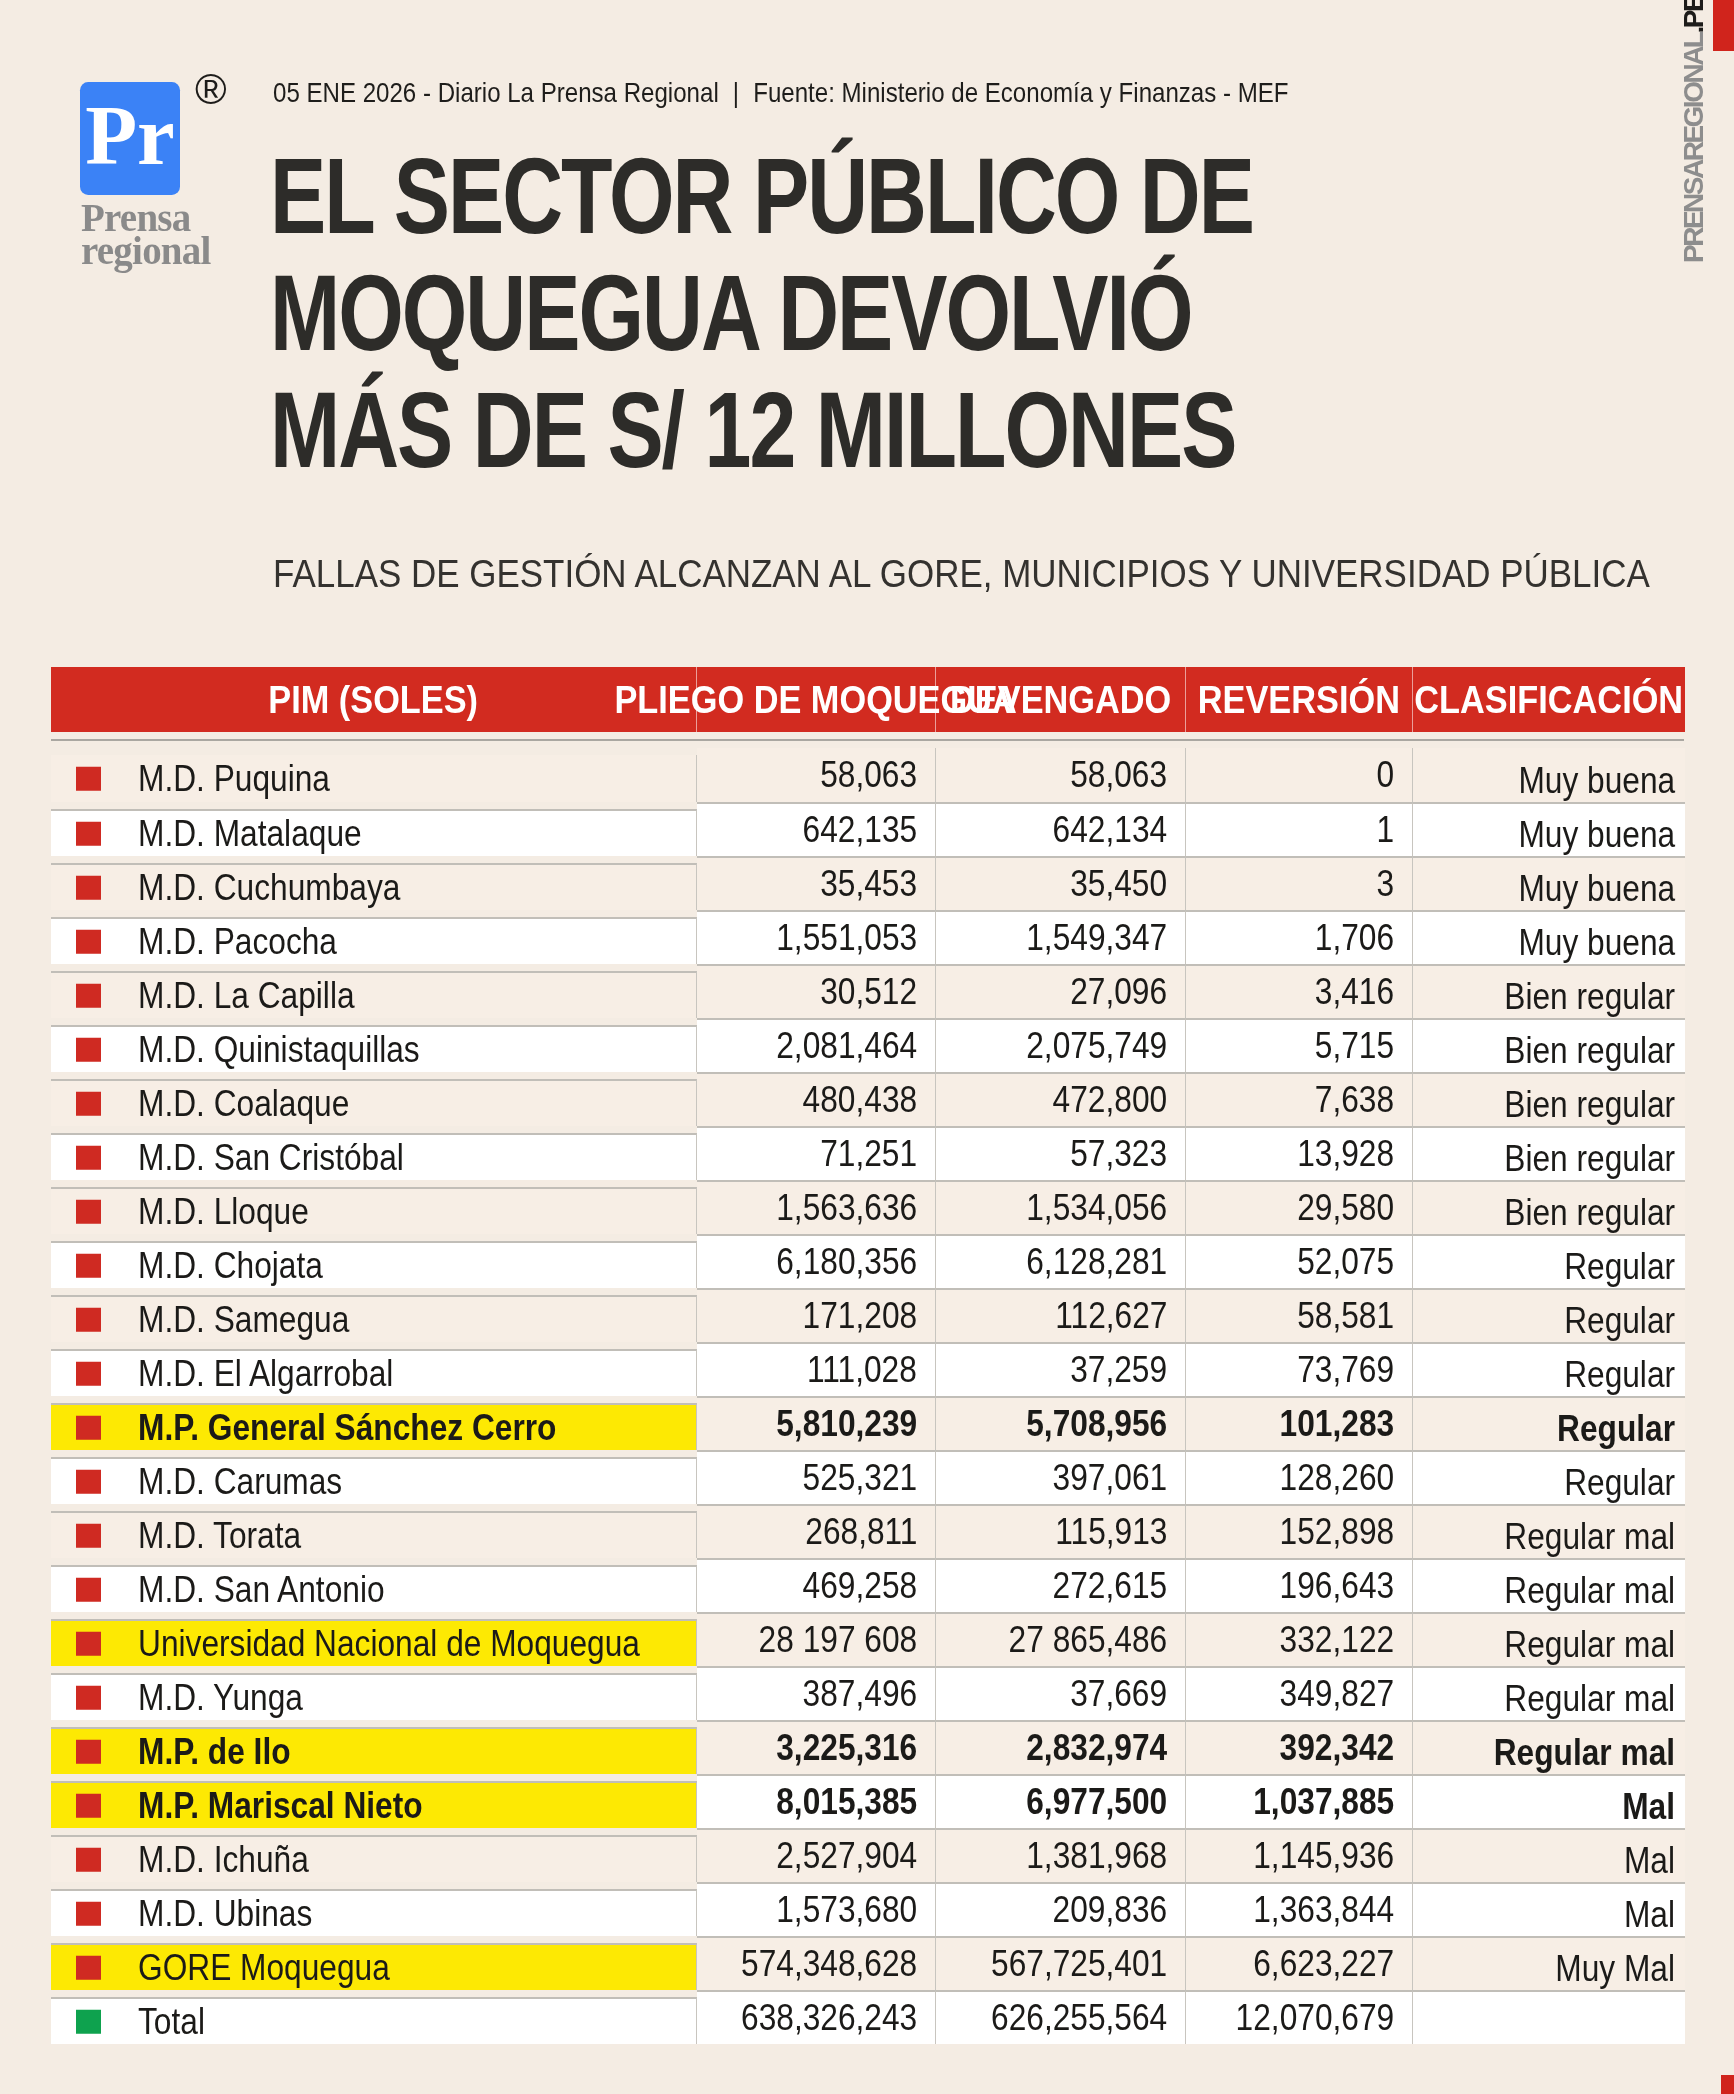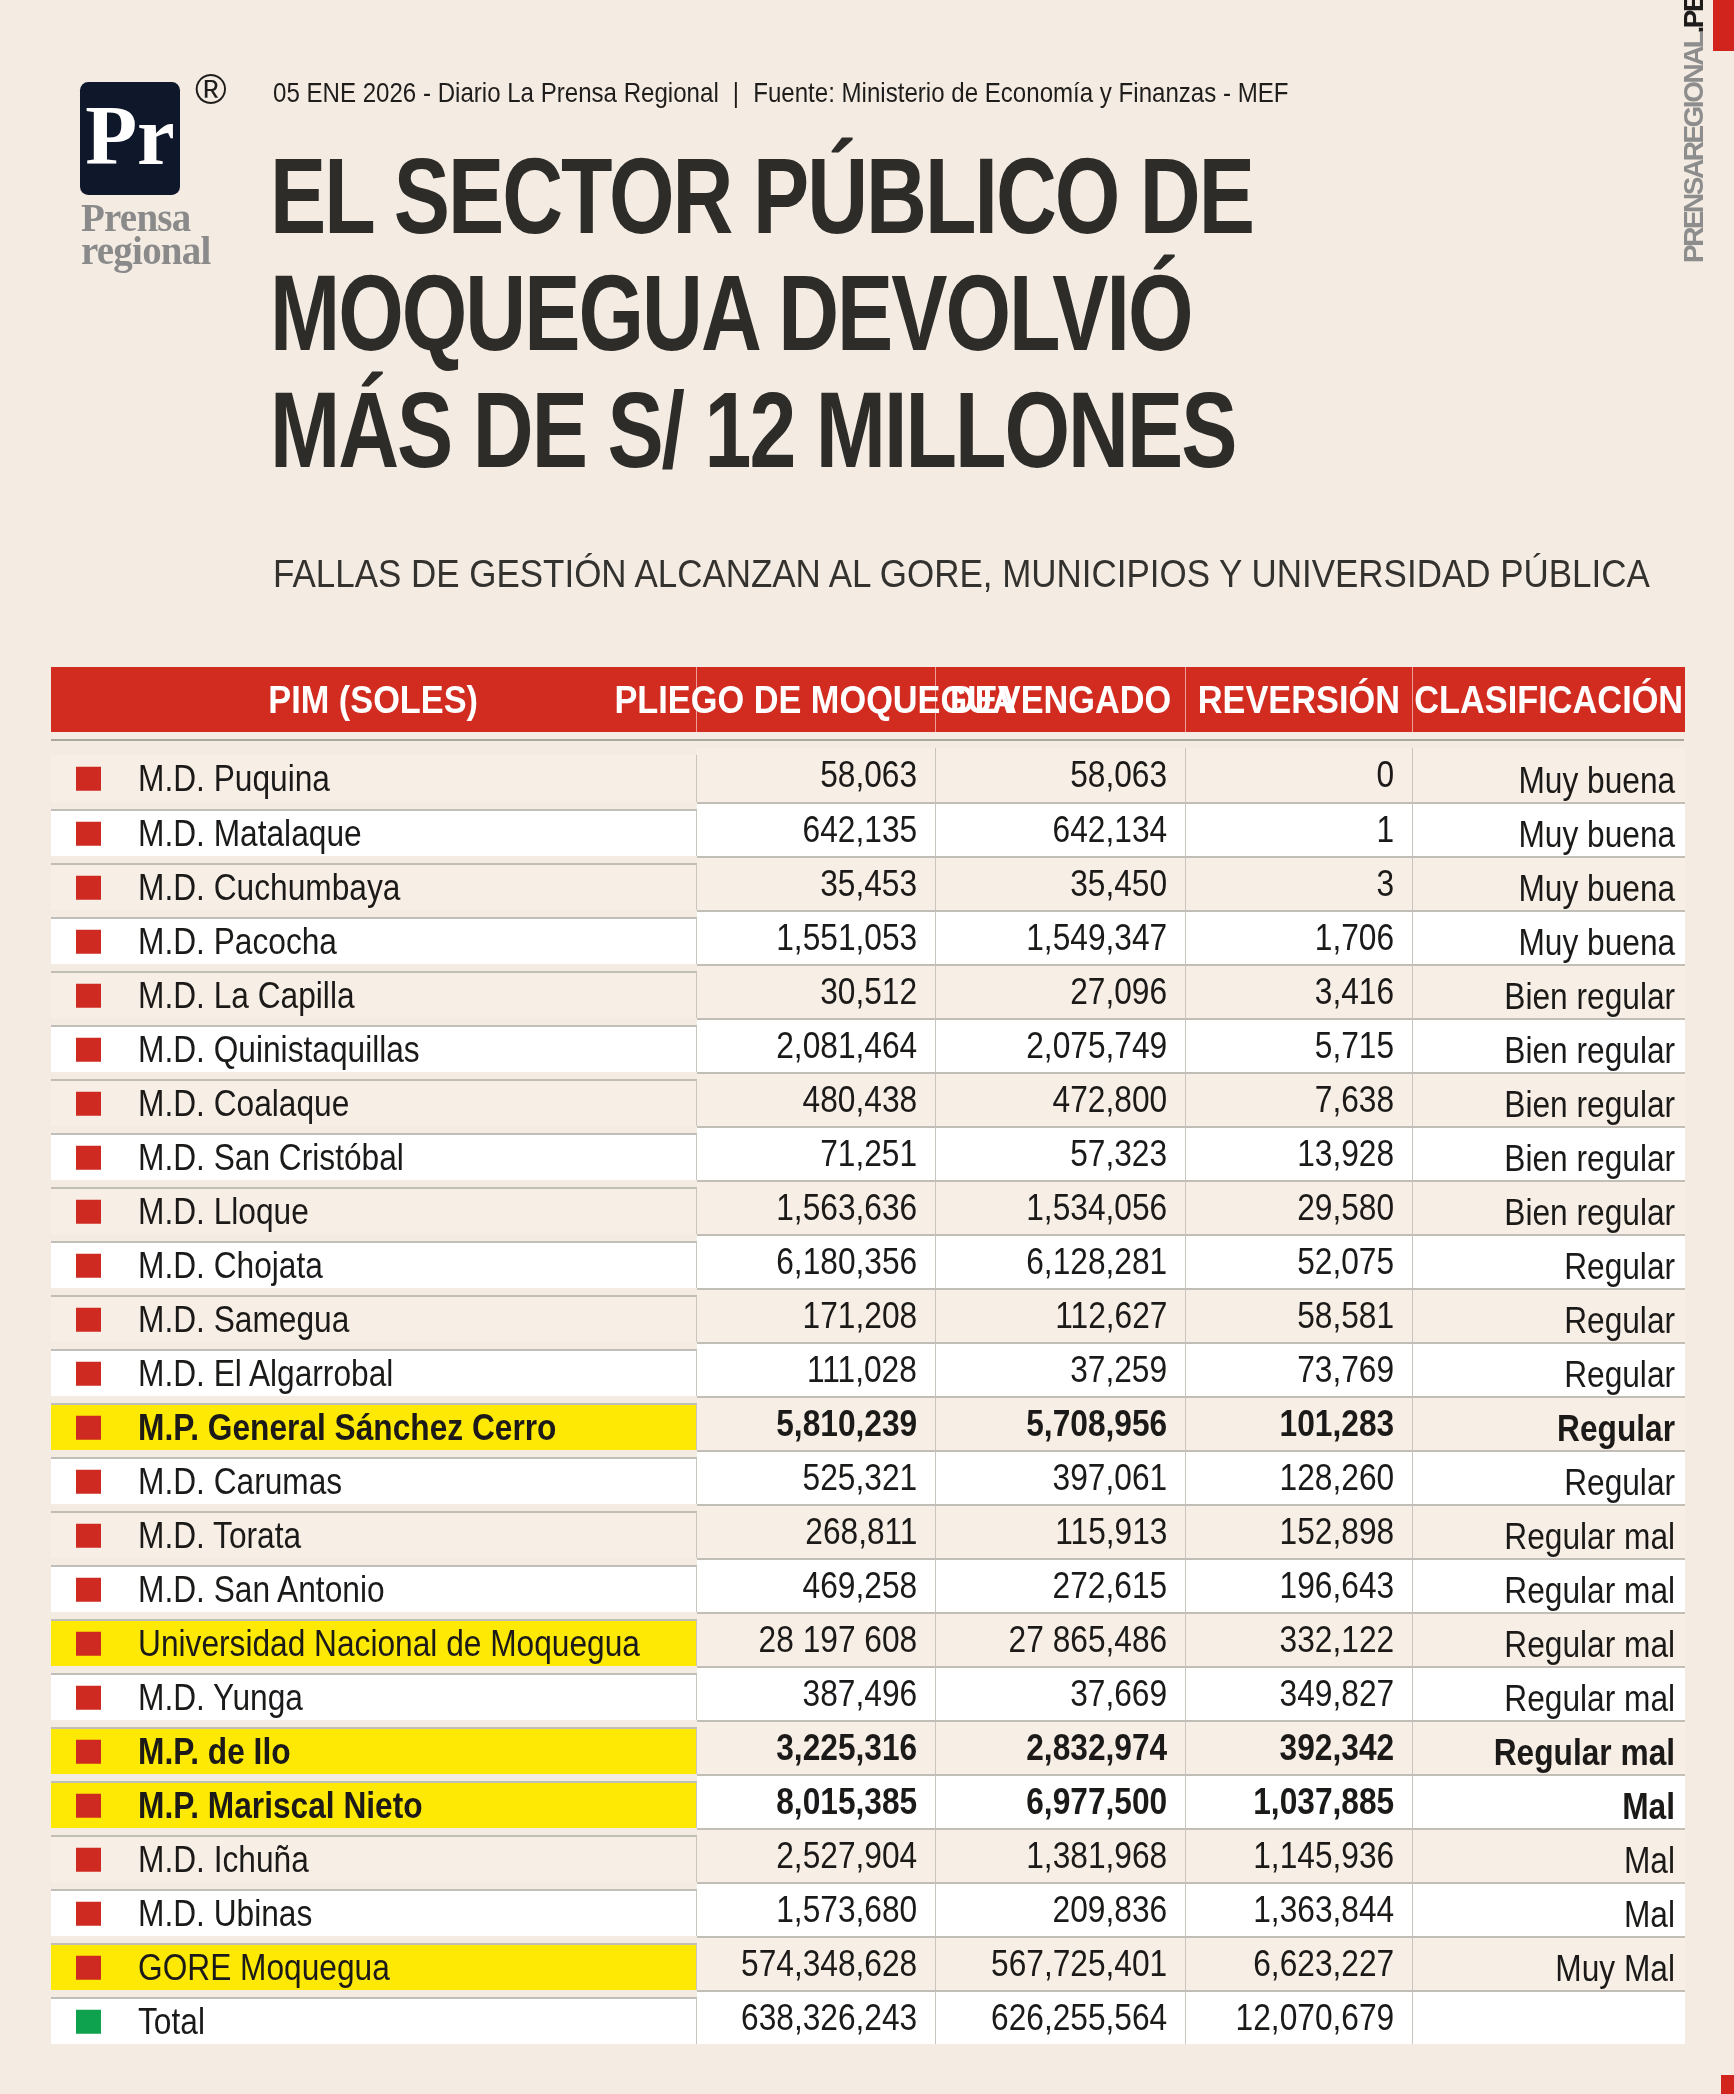--- a/index.html
+++ b/index.html
@@ -8,21 +8,21 @@
     position:relative;
     background:#f4ece3;
     font-family:"Liberation Sans", sans-serif;
     overflow:hidden;
     color:#1b1a18;
   }
 
   
   .logo-box{
     position:absolute; left:80px; top:82px; width:100px; height:113px;
-    background:#0f172a; border-radius:8.2px;
+    background:#3b82f6; border-radius:8.2px;
     display:flex; align-items:center; justify-content:center;
   }
   .logo-box .monogram{
     font-family:"Liberation Serif", serif; font-weight:bold;
     font-size:85px; color:#ffffff; line-height:1; padding-bottom:6.5px;
   }
   .reg-mark{
     position:absolute; left:195px; top:65px; font-size:43px; color:#1d1c1a;
     font-family:"Liberation Sans", sans-serif;
   }

